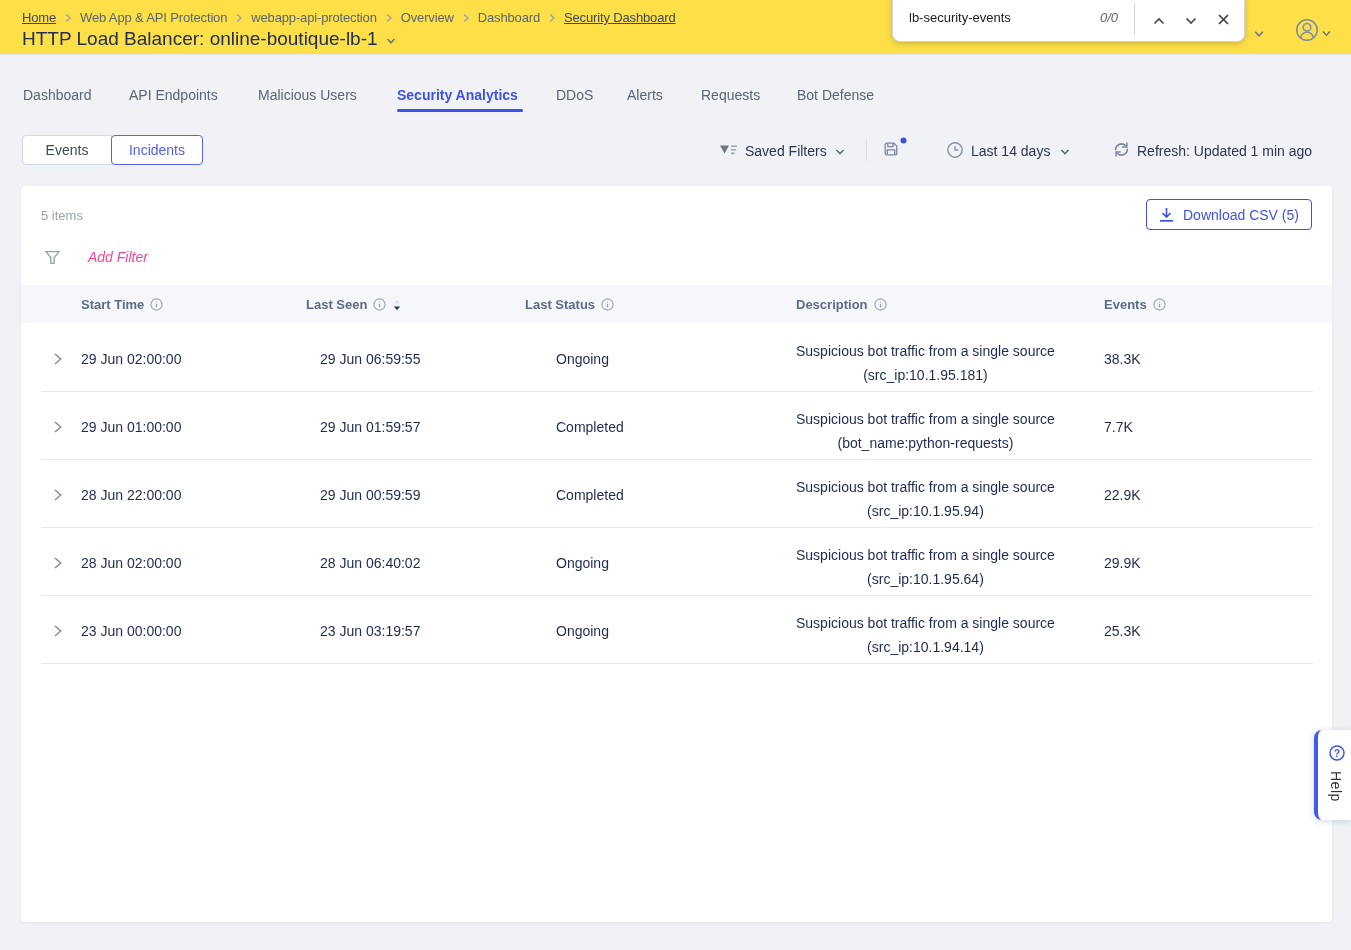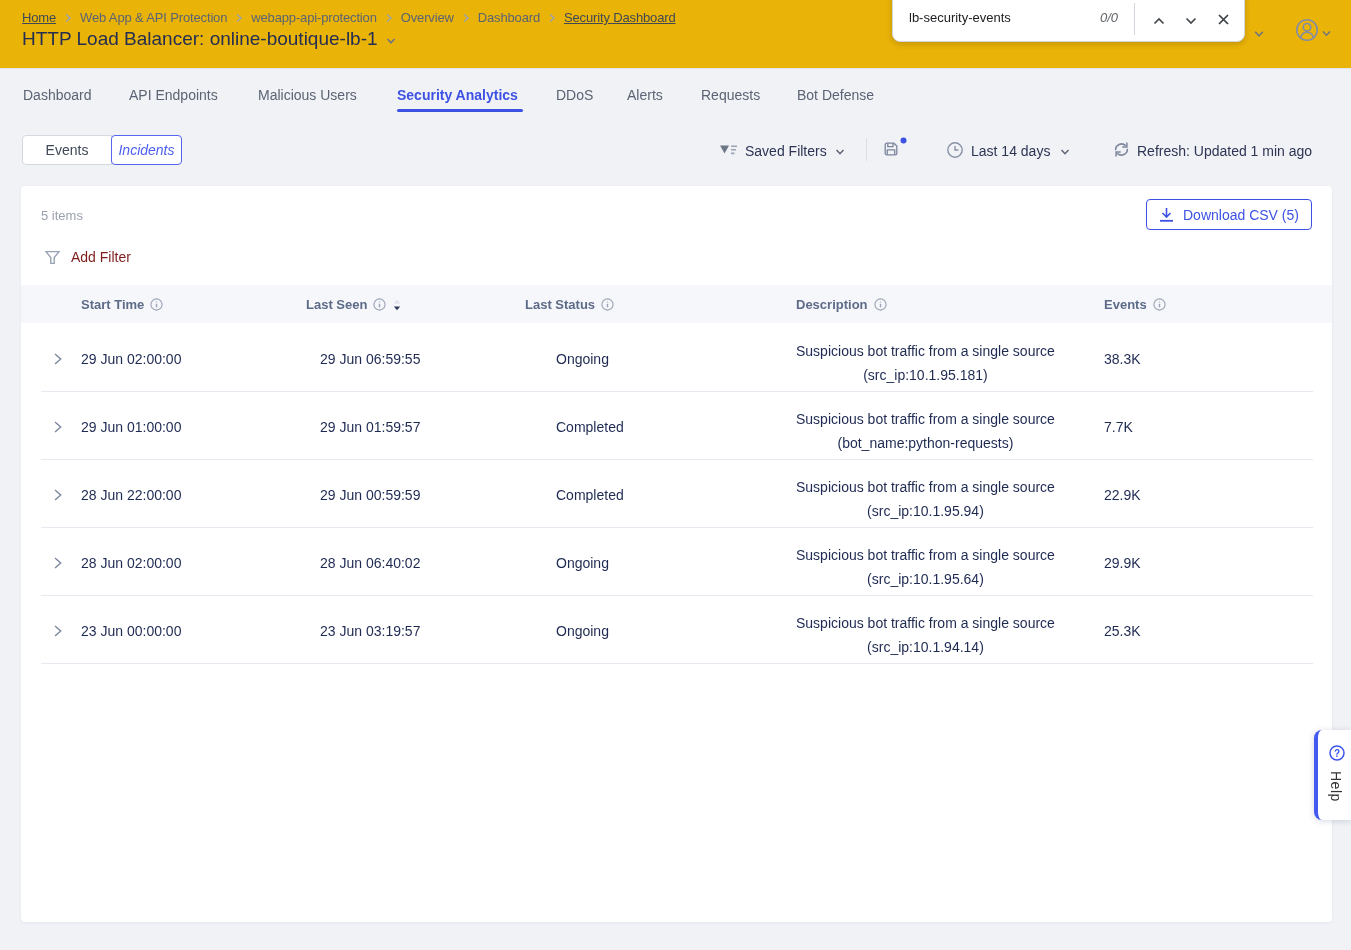--- a/index.html
+++ b/index.html
@@ -4,22 +4,22 @@
 <style>
 * { margin:0; padding:0; box-sizing:border-box; }
 html,body { width:1351px; height:950px; overflow:hidden; }
 body {
   font-family:"Liberation Sans", sans-serif;
   background:#f1f2f6;
   position:relative;
 }
 
 #tophdr {
-  position:absolute; top:0; left:0; width:1351px; height:69px;
-  background:#eab308; border-bottom:1px solid #e2e4ee;
+  position:absolute; top:0; left:0; width:1351px; height:55px;
+  background:#fde047; border-bottom:1px solid #e2e4ee;
 }
 #crumbs {
   position:absolute; left:22px; top:10px; font-size:13px; color:#5b6472; letter-spacing:-0.15px;
   display:flex; align-items:center; white-space:nowrap;
 }
 #crumbs .sep { margin:0 7px; display:inline-flex; }
 #crumbs .u { text-decoration:underline; color:#404854; }
 #title {
   position:absolute; left:22px; top:28px; font-size:19px; color:#242e52;
 }
@@ -31,21 +31,21 @@
 .tab { position:absolute; top:87px; font-size:14px; color:#5a6474; white-space:nowrap; }
 .tab.active { color:#3d52e4; font-weight:bold; }
 #tabline { position:absolute; left:397px; top:109px; width:126px; height:3px; background:#3d52e4; border-radius:2px; }
 
 .segbtn {
   position:absolute; top:135px; height:30px; background:#fff;
   border:1px solid #d4d8e1; display:flex; align-items:center; justify-content:center;
   font-size:14px; color:#3e4856;
 }
 #btn-events { left:22px; width:90px; border-radius:4px 0 0 4px; }
-#btn-incidents { left:111px; width:71px; border:1.5px solid #5565ee; color:#4d5ff0; border-radius:4px; z-index:2;font-style:italic; }
+#btn-incidents { left:111px; width:92px; border:1.5px solid #5565ee; color:#4d5ff0; border-radius:4px; z-index:2; }
 .ctrl { position:absolute; font-size:14px; color:#2c3554; white-space:nowrap; }
 #divider1 { position:absolute; left:866px; top:138px; width:1px; height:23px; background:#dcdfe7; }
 
 #card {
   position:absolute; left:21px; top:186px; width:1311px; height:736px;
   background:#fff; border-radius:4px; box-shadow:0 1px 3px rgba(30,40,90,0.06);
 }
 #items5 { position:absolute; left:20px; top:22px; font-size:13px; color:#9aa0ac; }
 #searchbox {
   position:absolute; left:925px; top:14px; width:179px; height:29px;
@@ -53,21 +53,21 @@
   display:flex; align-items:center;
 }
 #searchbox span { color:#9aa3b3; font-size:14px; margin-left:9px; }
 #dlbtn {
   position:absolute; left:1125px; top:13px; width:166px; height:31px;
   border:1.5px solid #3d52e4; border-radius:4px; background:#fff;
   display:flex; align-items:center; color:#3d52e4; font-size:14px;
 }
 #dlbtn svg { margin:0 9px 0 12px; }
 #addfilter { position:absolute; left:24px; top:63px; display:flex; align-items:center; }
-#addfilter span { color:#7f1d1d; font-size:14px; margin-left:11px; }
+#addfilter span { color:#ec4899; font-size:14px; margin-left:28px;font-style:italic; }
 
 #thead {
   position:absolute; left:0px; top:99px; width:1311px; height:38px;
   background:#f6f7fa; font-size:13px; font-weight:bold; color:#5d6b89;
 }
 .th { position:absolute; top:12px; display:flex; align-items:center; white-space:nowrap; }
 .th svg { margin-left:6px; }
 .row { position:absolute; width:1311px; height:68px; font-size:14px; color:#1e2a52; }
 .row .cell { position:absolute; top:27px; white-space:nowrap; }
 .row .sep { position:absolute; left:20px; right:19px; bottom:0; height:1px; background:#e7e9f0; }

